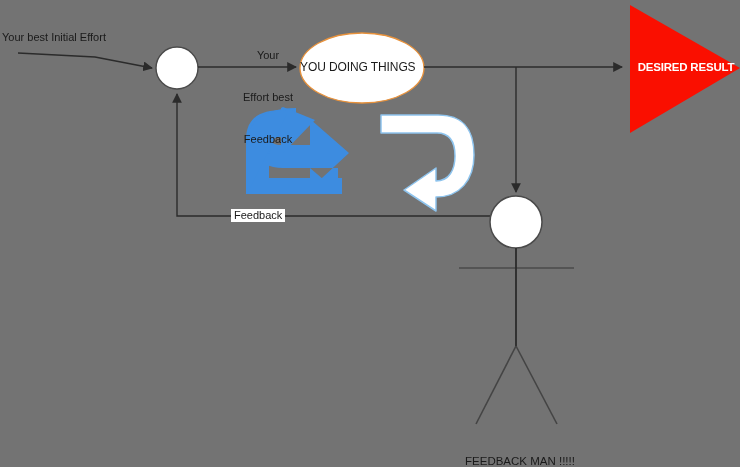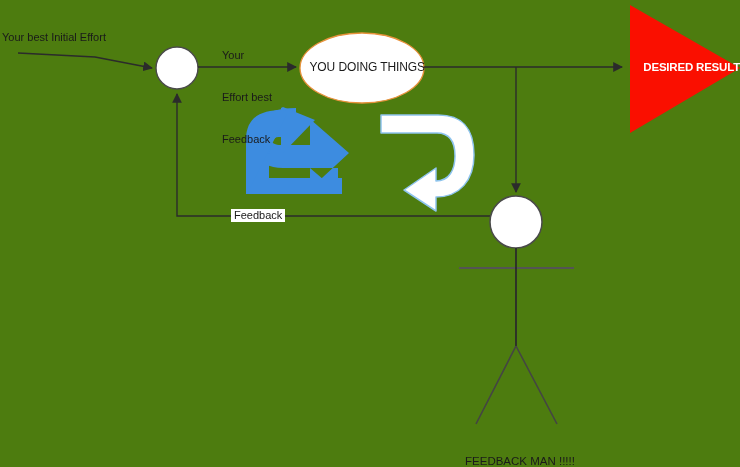--- a/index.html
+++ b/index.html
@@ -4,21 +4,21 @@
 <style>
   html, body {
     margin: 0;
     padding: 0;
     background: #ffffff;
   }
   #canvas {
     position: relative;
     width: 740px;
     height: 467px;
-    background: #4d7c0f;
+    background: #737373;
     overflow: hidden;
     font-family: "Liberation Sans", sans-serif;
   }
   #diagram-svg {
     position: absolute;
     left: 0;
     top: 0;
     width: 740px;
     height: 467px;
   }
@@ -32,43 +32,43 @@
   }
   #label-initial-effort {
     left: 2px;
     top: 31px;
     font-size: 11px;
   }
   #label-effort-after-feedback {
     left: 222px;
     top: 20px;
     width: 92px;
-    text-align: left;
+    text-align: center;
     line-height: 14px;
   }
   #label-ellipse-text {
     left: 300px;
     top: 61px;
-    width: 125px;
+    width: 101px;
     text-align: right;
     font-size: 12px;
     letter-spacing: -0.1px;
   }
   #label-feedback {
     left: 231px;
     top: 209px;
     font-size: 11px;
     background: #ffffff;
     padding: 0 3px;
   }
   #label-desired-result {
     left: 632px;
     top: 61px;
     width: 108px;
-    text-align: right;
+    text-align: center;
     color: #ffffff;
     font-size: 11.5px;
     font-weight: bold;
     letter-spacing: -0.2px;
   }
   #caption-feedback-man {
     left: 370px;
     top: 425px;
     width: 300px;
     text-align: center;

